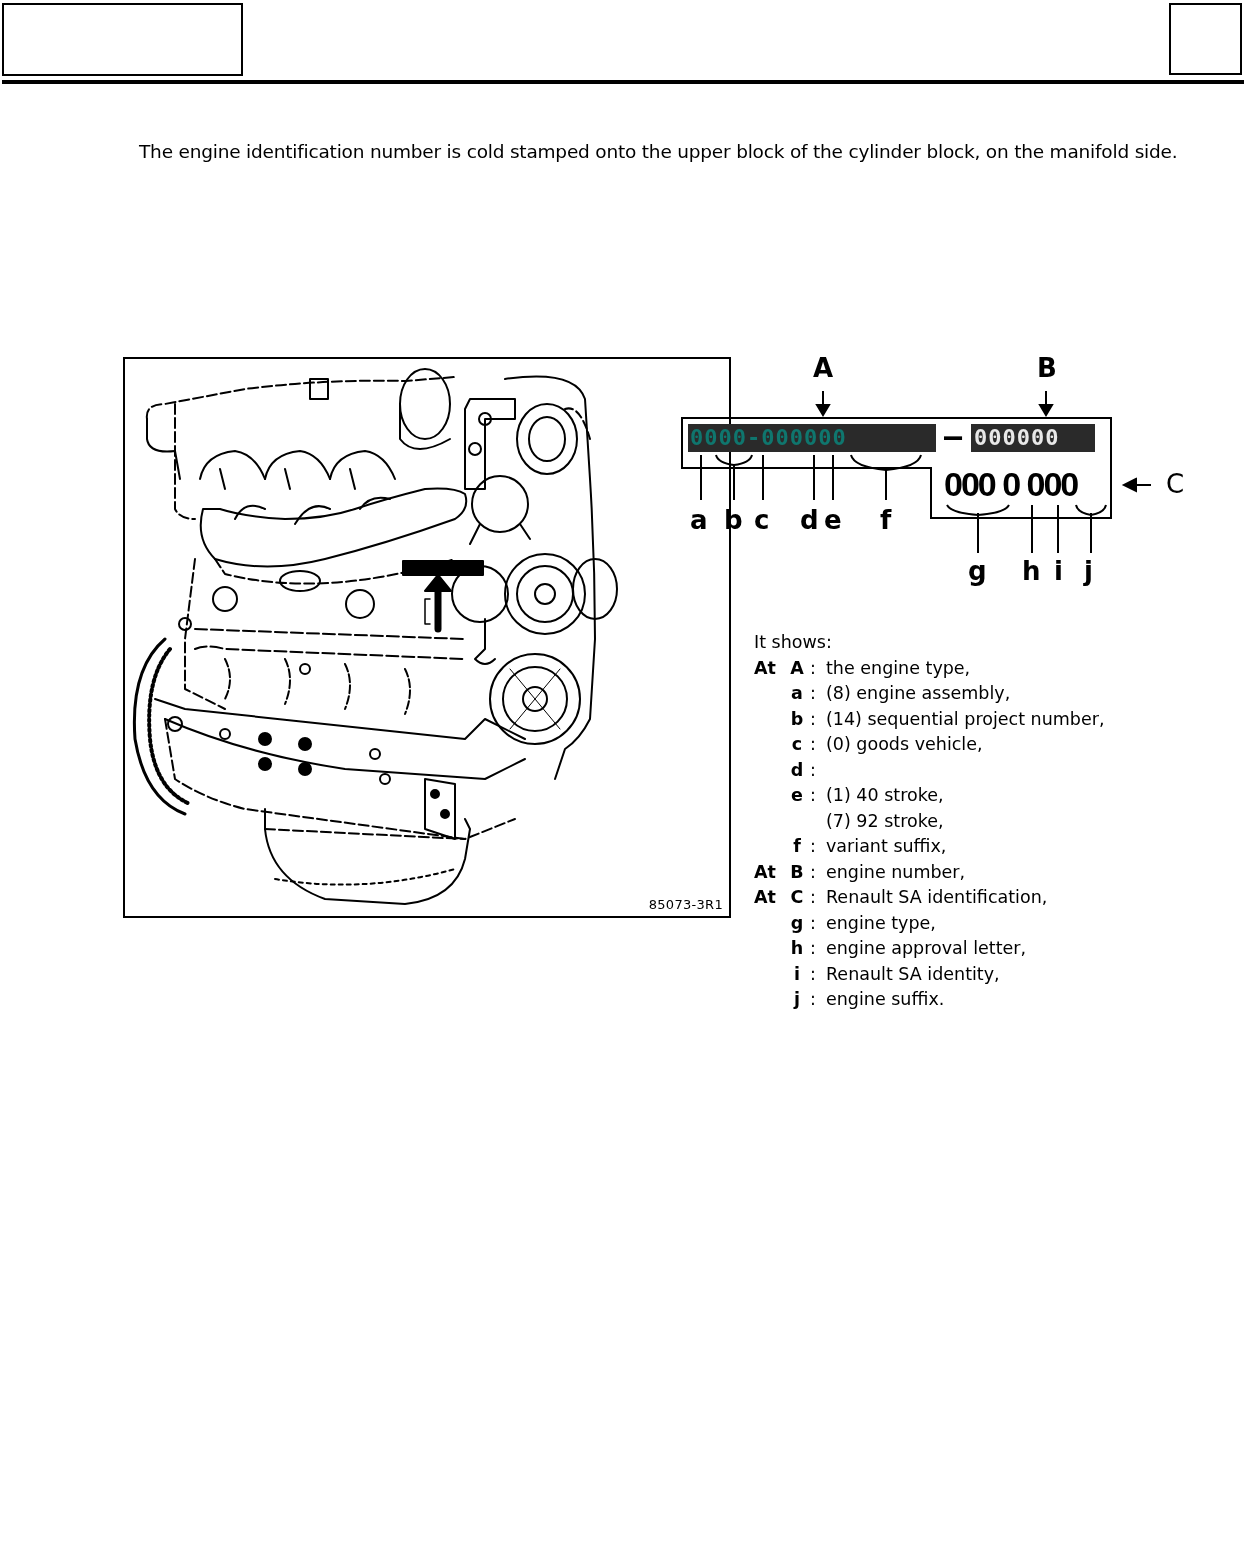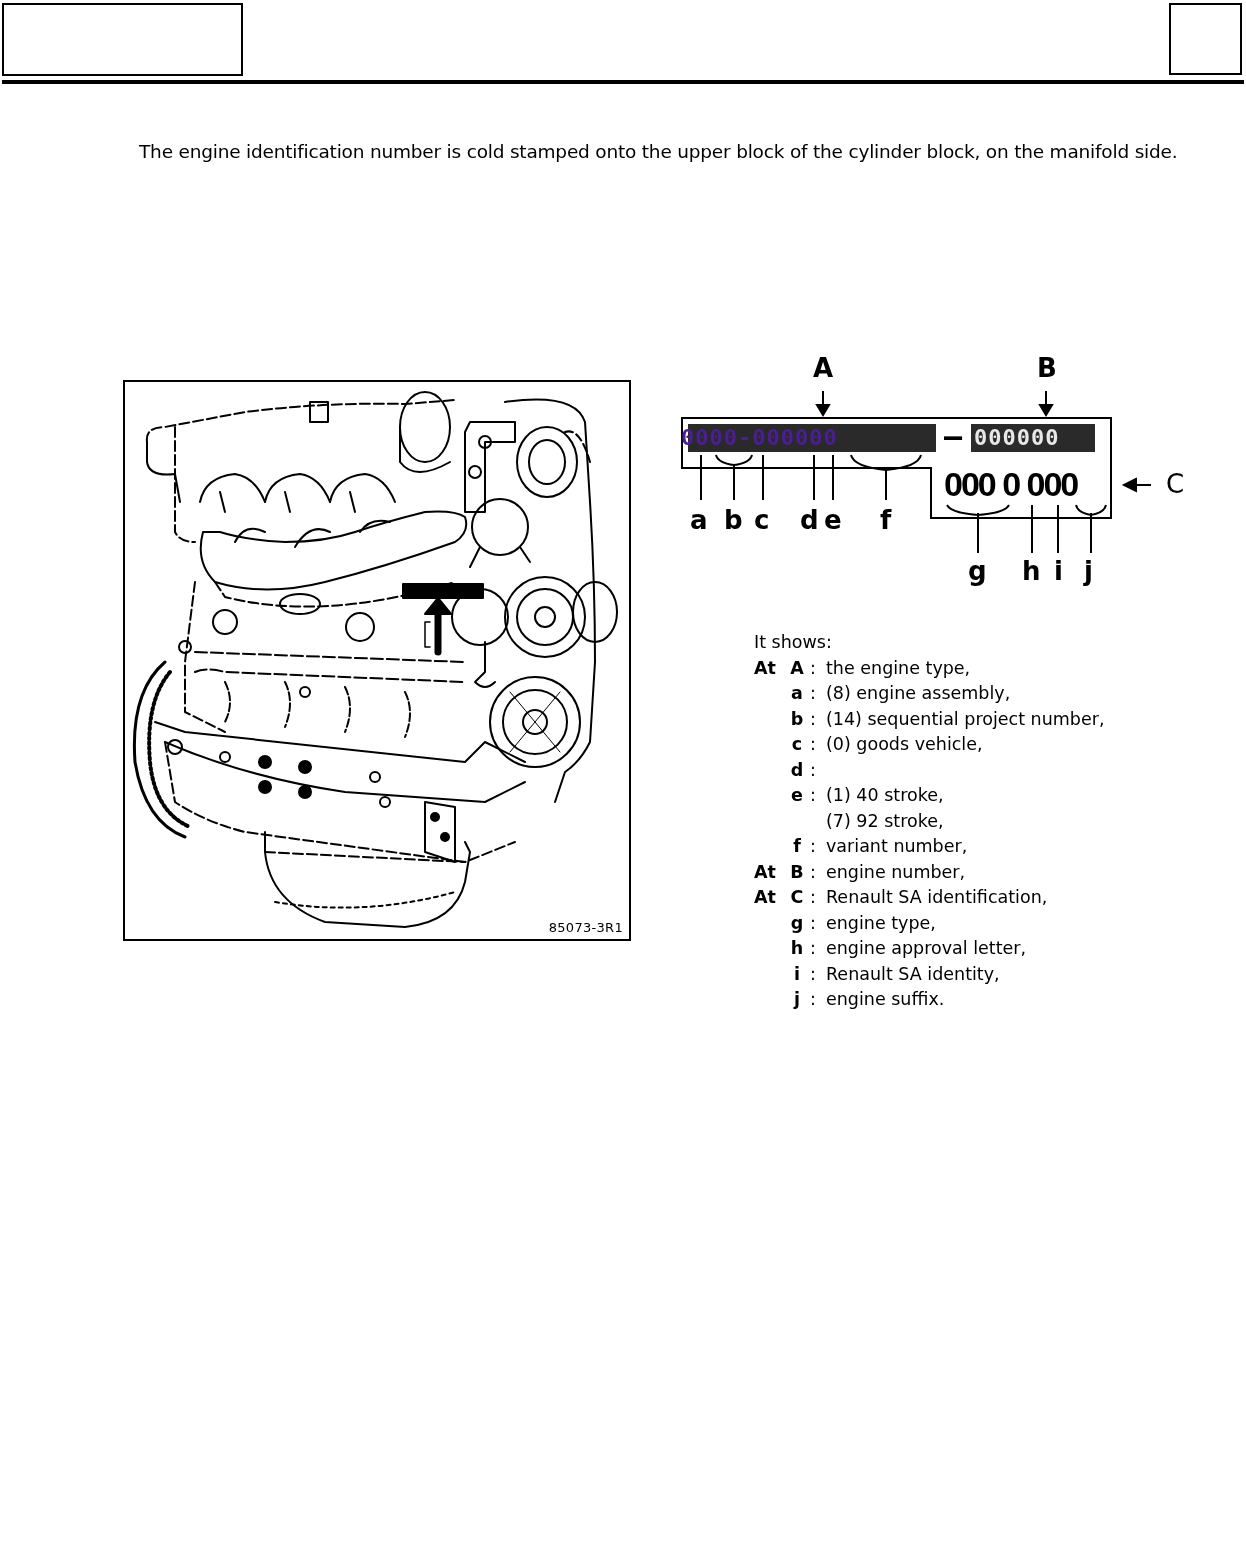--- a/index.html
+++ b/index.html
@@ -12,21 +12,21 @@
   .hdr-box-right{ position:absolute; left:1169px; top:3px; width:73px; height:72px;
                   border:2px solid #000; box-sizing:border-box; }
   .hdr-rule { position:absolute; left:2px; top:80px; width:1242px; height:4px; background:#000; }
 
   
   .intro { position:absolute; left:139px; top:118px; width:1062px;
            font-size:18.5px; line-height:29px; letter-spacing:-0.2px;
            text-align:justify; text-align-last:left; }
 
   
-  .figure { position:absolute; left:123px; top:380px; width:508px; height:561px;
+  .figure { position:absolute; left:123px; top:357px; width:608px; height:561px;
             border:2px solid #000; box-sizing:border-box; background:#fff; }
   .figure svg { position:absolute; left:0; top:0; }
   .fig-ref { position:absolute; right:6px; bottom:4px; font-size:13px;
              letter-spacing:0.3px; }
 
   
   .iddiag { position:absolute; left:676px; top:355px; width:530px; height:240px; }
   .iddiag svg { position:absolute; left:0; top:0; }
   .dlbl { position:absolute; font-size:26px; font-weight:bold; line-height:1; }
   .stamp { position:absolute; font-family:"DejaVu Sans Mono", monospace; font-weight:bold; }
@@ -160,21 +160,21 @@
     <path d="M175 100 Q178 112 210 115 Q242 112 245 100"></path>
 
     <path d="M302 158 L302 198 M356 150 L356 198 M382 150 L382 198 M415 158 L415 198"></path>
     <path d="M271 150 Q275 158 302 160 Q329 158 333 150"></path>
     <path d="M400 150 Q402 158 415 160 Q428 158 430 150"></path>
   </svg>
   <span class="dlbl" style="left:137px;top:0px;">A</span>
   <span class="dlbl" style="left:361px;top:0px;">B</span>
   <span class="dlbl" style="left:490px;top:116px;font-weight:normal;">C</span>
 
-  <span class="stamp dark" style="left:5px;color:#4c1d95;">0000-000000</span>
+  <span class="stamp dark" style="left:14px;color:#0f766e;">0000-000000</span>
   <span class="stamp" style="left:268px;top:64px;font-size:30px;">–</span>
   <span class="stamp dark" style="left:298px;color:#e8e8e8;">000000</span>
   <span class="stamp c" style="left:268px;">000 0 000</span>
 
   <span class="dlbl" style="left:14px;top:152px;">a</span>
   <span class="dlbl" style="left:48px;top:152px;">b</span>
   <span class="dlbl" style="left:78px;top:152px;">c</span>
   <span class="dlbl" style="left:124px;top:152px;">d</span>
   <span class="dlbl" style="left:148px;top:152px;">e</span>
   <span class="dlbl" style="left:204px;top:152px;">f</span>
@@ -226,21 +226,21 @@
       </div>
       <div class="lrow">
         <span class="pre"></span>
         <span class="key"></span>
         <span class="desc">(7) 92 stroke,</span>
       </div>
       <div class="lrow">
         <span class="pre"></span>
         <span class="key">f</span>
         <span class="colon">:</span>
-        <span class="desc">variant number,</span>
+        <span class="desc">variant suffix,</span>
       </div>
       <div class="lrow">
         <span class="pre">At</span>
         <span class="key">B</span>
         <span class="colon">:</span>
         <span class="desc">engine number,</span>
       </div>
       <div class="lrow">
         <span class="pre">At</span>
         <span class="key">C</span>

